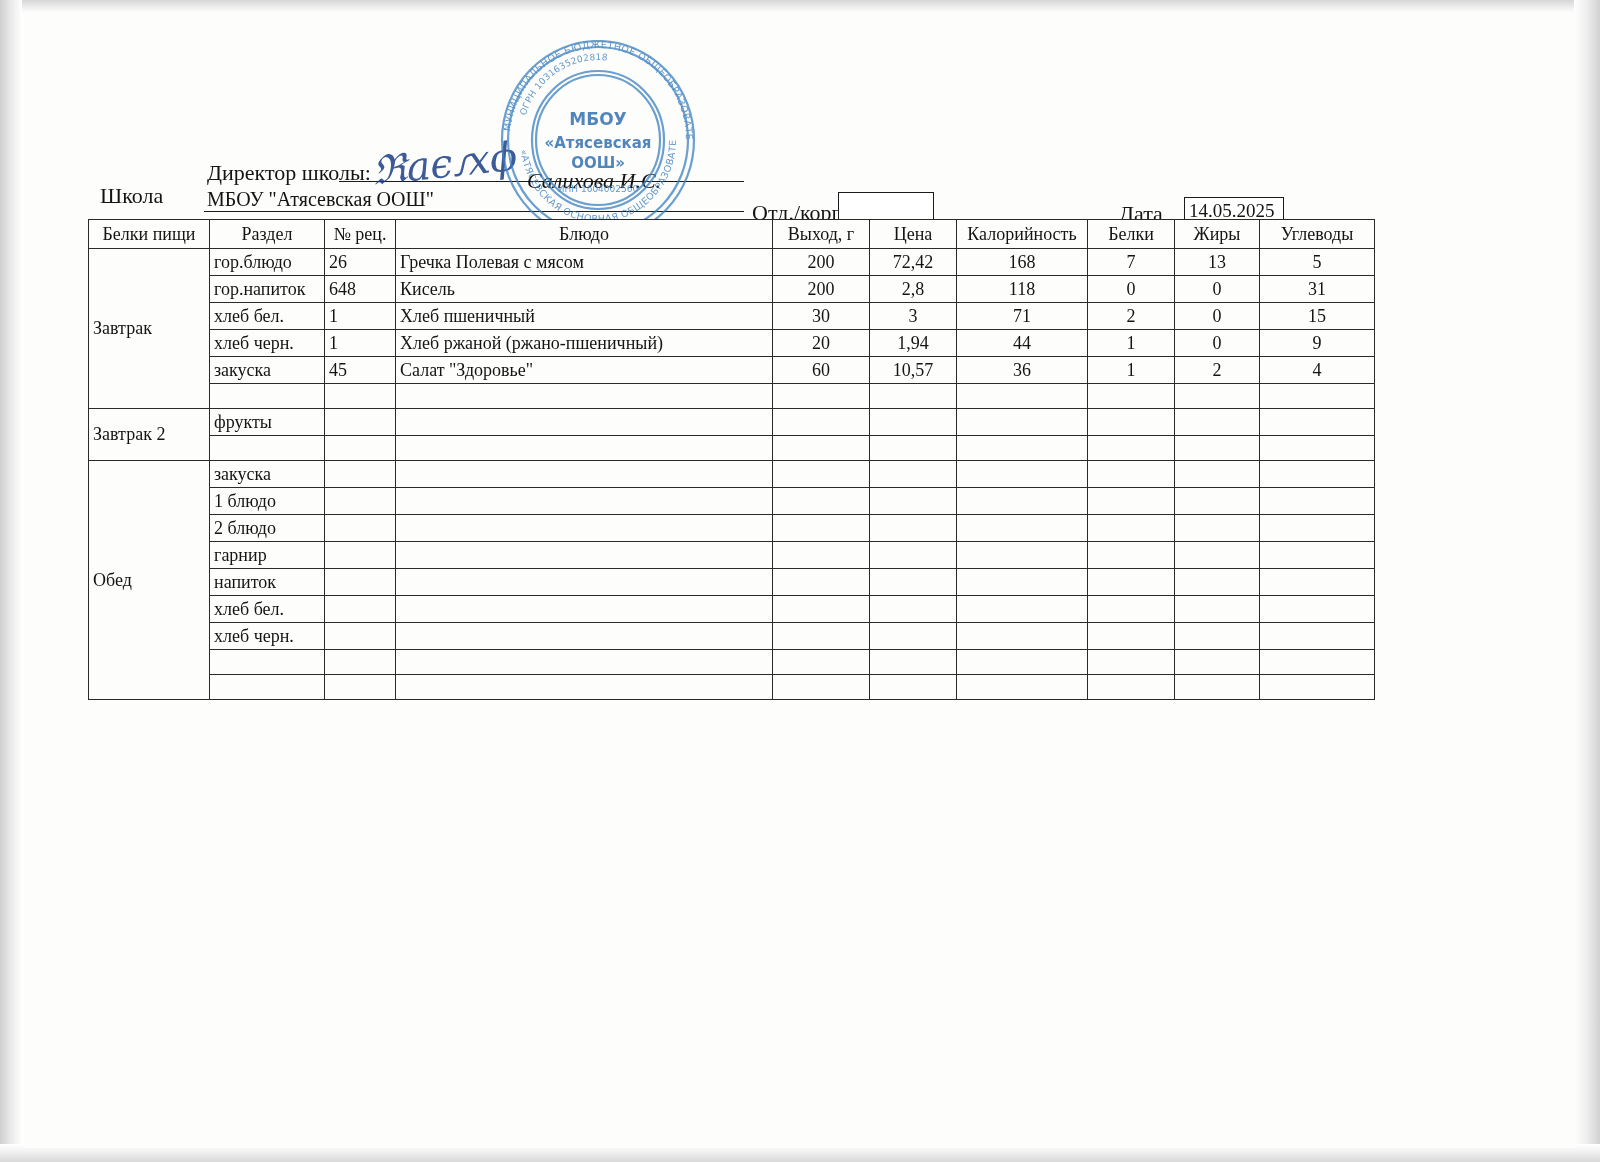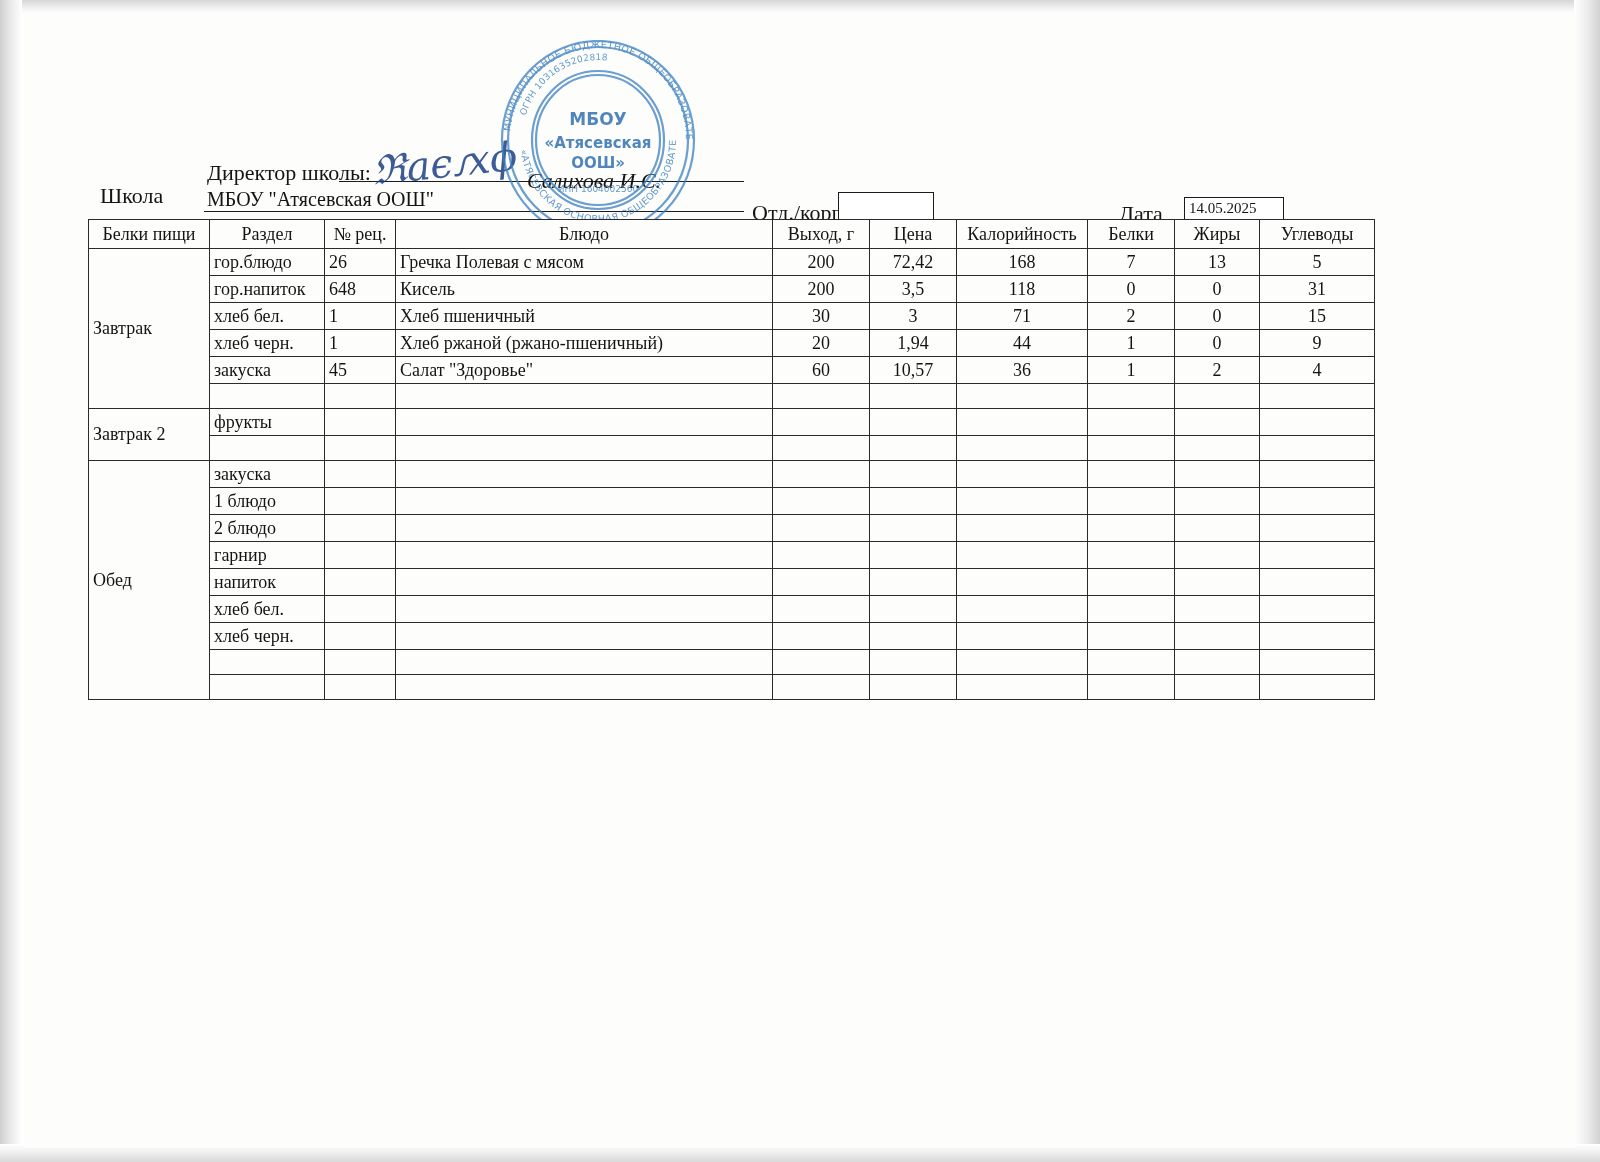--- a/index.html
+++ b/index.html
@@ -86,21 +86,21 @@
   .date-box {
     position: absolute;
     left: 1184px; top: 197px;
     width: 98px; height: 29px;
     border: 1px solid #1b1b1b;
     background: #fff;
   }
   .date-value {
     position: absolute;
     left: 1189px; top: 200px;
-    font-size: 15px;
+    font-size: 19px;
     white-space: nowrap;
   }
 
   
   .signature {
     position: absolute;
     left: 372px; top: 135px;
     width: 130px; height: 52px;
     color: #1c3f86;
     font-family: "DejaVu Serif", serif;
@@ -250,21 +250,21 @@
         <td class="c-cal">168</td>
         <td class="c-prot">7</td>
         <td class="c-fat">13</td>
         <td class="c-carb">5</td>
       </tr>
       <tr class="tall-row">
         <td class="c-sec">гор.напиток</td>
         <td class="c-rec">648</td>
         <td class="c-dish">Кисель</td>
         <td class="c-out">200</td>
-        <td class="c-price">3,5</td>
+        <td class="c-price">2,8</td>
         <td class="c-cal">118</td>
         <td class="c-prot">0</td>
         <td class="c-fat">0</td>
         <td class="c-carb">31</td>
       </tr>
       <tr class="tall-row">
         <td class="c-sec">хлеб бел.</td>
         <td class="c-rec">1</td>
         <td class="c-dish">Хлеб пшеничный</td>
         <td class="c-out">30</td>

